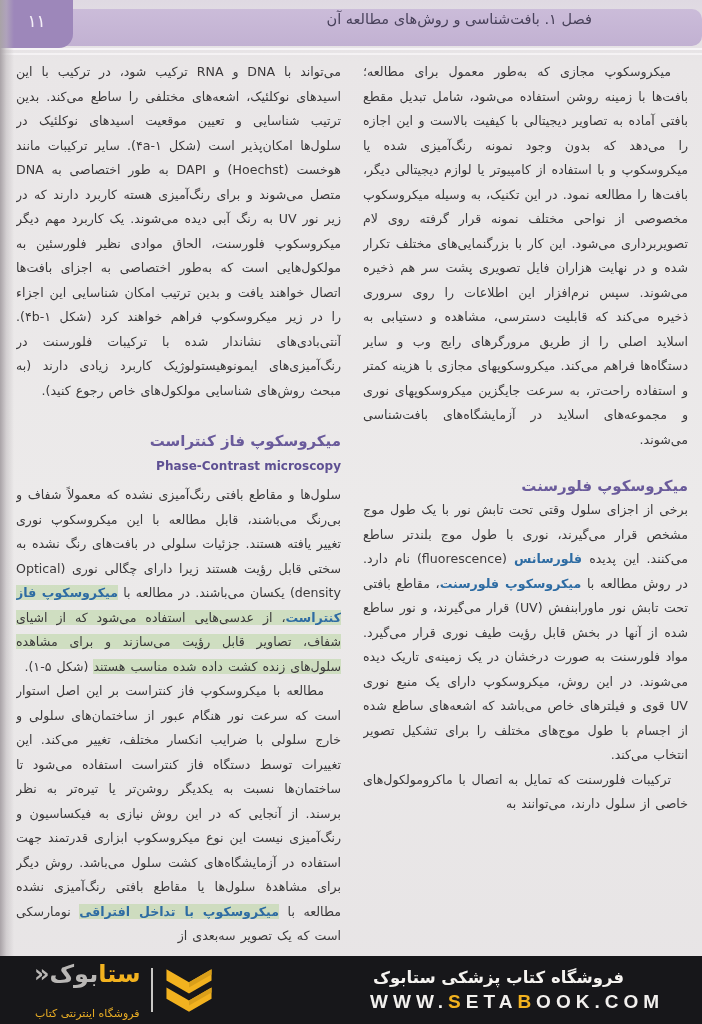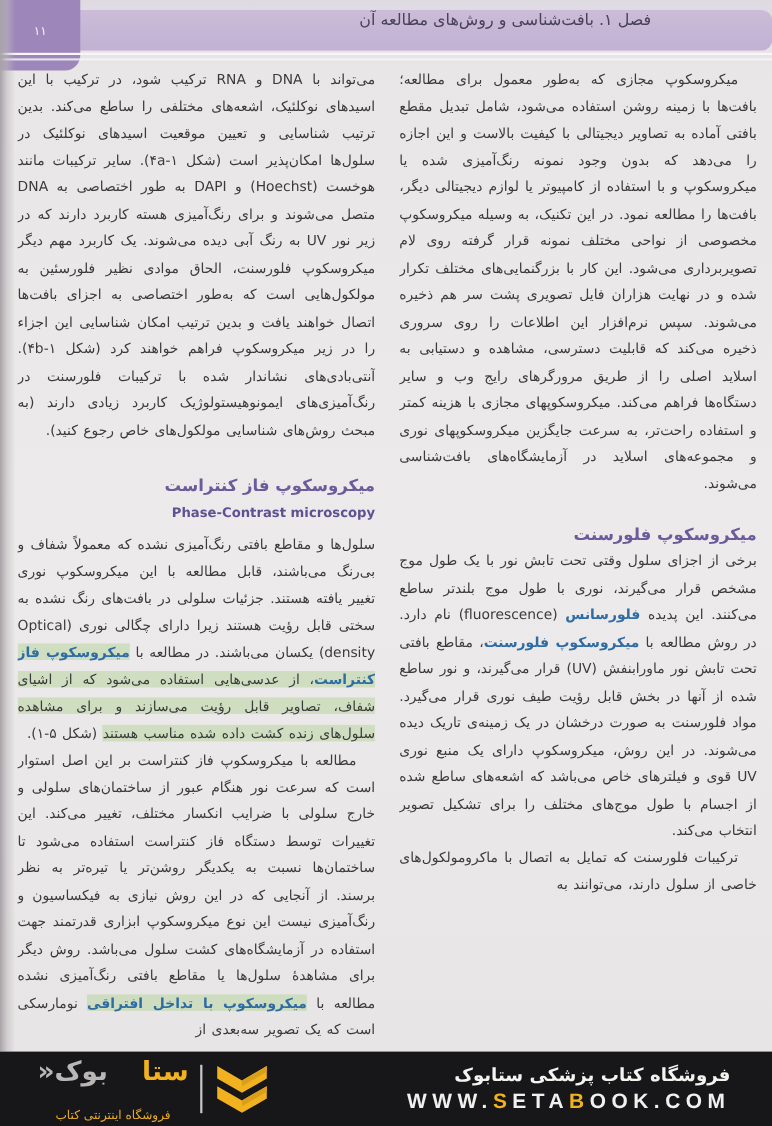--- a/index.html
+++ b/index.html
@@ -20,25 +20,25 @@
     z-index:3;
   }
   
   .header { position:absolute; top:0; right:0; left:0; height:56px; z-index:2; }
   .header-bar {
     position:absolute; top:9px; right:0; left:6px; height:37px;
     background:linear-gradient(180deg,#cbbcd9,#c2b1d2);
     border-radius:0 10px 10px 0;
   }
   .page-badge {
-    position:absolute; top:0; right:629px; left:0; height:64px;
+    position:absolute; top:0; right:629px; left:0; height:48px;
     background:#9d87ba; border-radius:0 0 14px 0;
     display:flex; align-items:center; justify-content:center;
     padding-bottom:7px;
-    color:#f3eef7; font-size:11px; letter-spacing:1px;
+    color:#f3eef7; font-size:17px; letter-spacing:1px;
   }
   .chapter-title {
     position:absolute; top:0; height:37px; right:110px; left:356px;
     display:flex; align-items:center; justify-content:flex-start;
     color:#48415a; font-size:14.5px; font-weight:normal; white-space:nowrap;
   }
   .header-rule { position:absolute; right:0; left:0; height:2px; background:#f7f5f7; }
   .r1 { top:48px; } .r2 { top:53px; opacity:.8; }
 
   
@@ -68,33 +68,33 @@
   
   .footer {
     position:absolute; bottom:0; right:0; left:0; height:68px;
     background:#17171a; z-index:4;
     display:flex; align-items:center; justify-content:space-between;
     padding:0 38px 0 34px;
   }
   .store-block { text-align:left; direction:ltr; }
   .store-title {
     color:#f5f3f0; font-size:16.5px; font-weight:bold;
-    direction:rtl; text-align:right; margin-bottom:4px;
+    direction:rtl; text-align:center; margin-bottom:4px;
   }
   .store-url {
     color:#f2f0ee; font-size:19px; font-weight:bold; letter-spacing:5px;
     font-family:"Liberation Sans", sans-serif; white-space:nowrap;margin-left:37px;
   }
   .store-url .accent { color:#f2b21f; }
   .logo { display:flex; align-items:center; gap:10px; direction:rtl; }
   .logo-chevron { width:52px; height:52px; flex:0 0 auto; }
   .logo-divider { width:2px; height:44px; background:#e9e7e4; opacity:.85; }
   .logo-textblock { text-align:center; }
   .logo-word { font-size:24px; font-weight:bold; line-height:26px; white-space:nowrap; }
-  .logo-word .y { color:#f2b21f;margin-left:31px; }
+  .logo-word .y { color:#f2b21f; }
   .logo-word .g { color:#b9b7b5; }
   .logo-tagline { color:#e9ad25; font-size:11px; margin-top:20px; white-space:nowrap; }
 </style>
 </head>
 <body>
 
 <div class="page">
 
   <div class="header">
     <div class="header-bar"></div>

